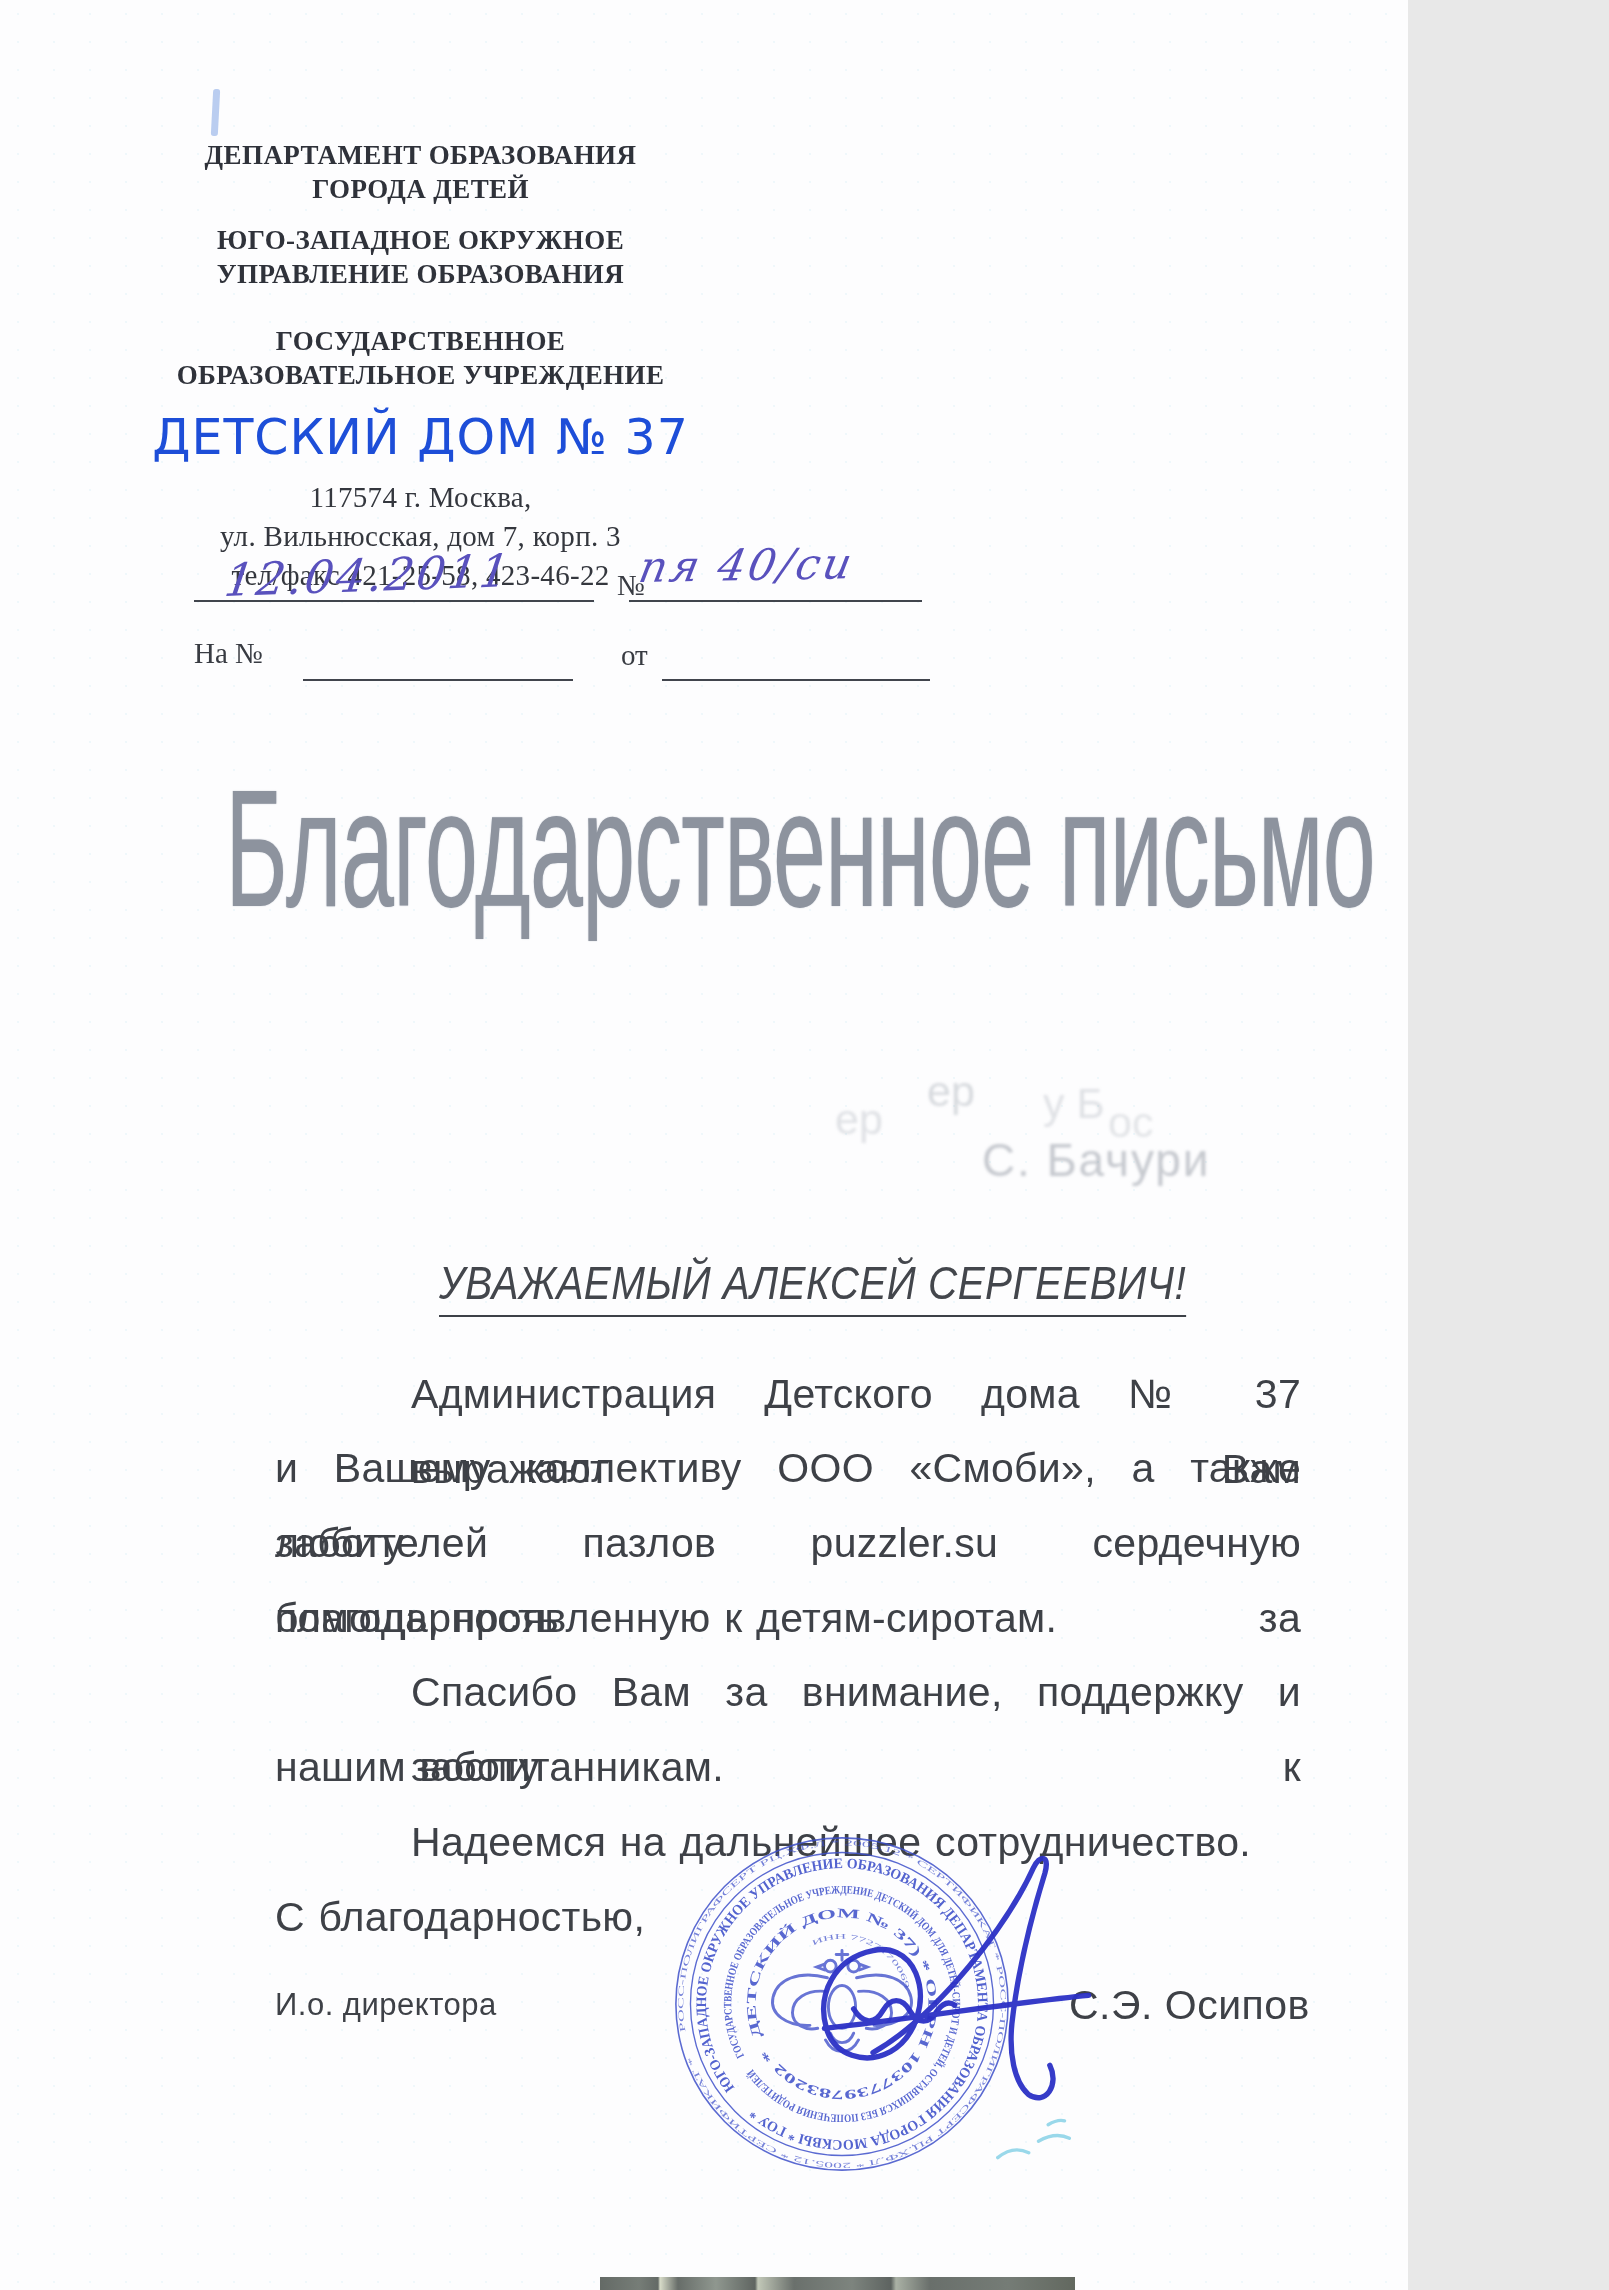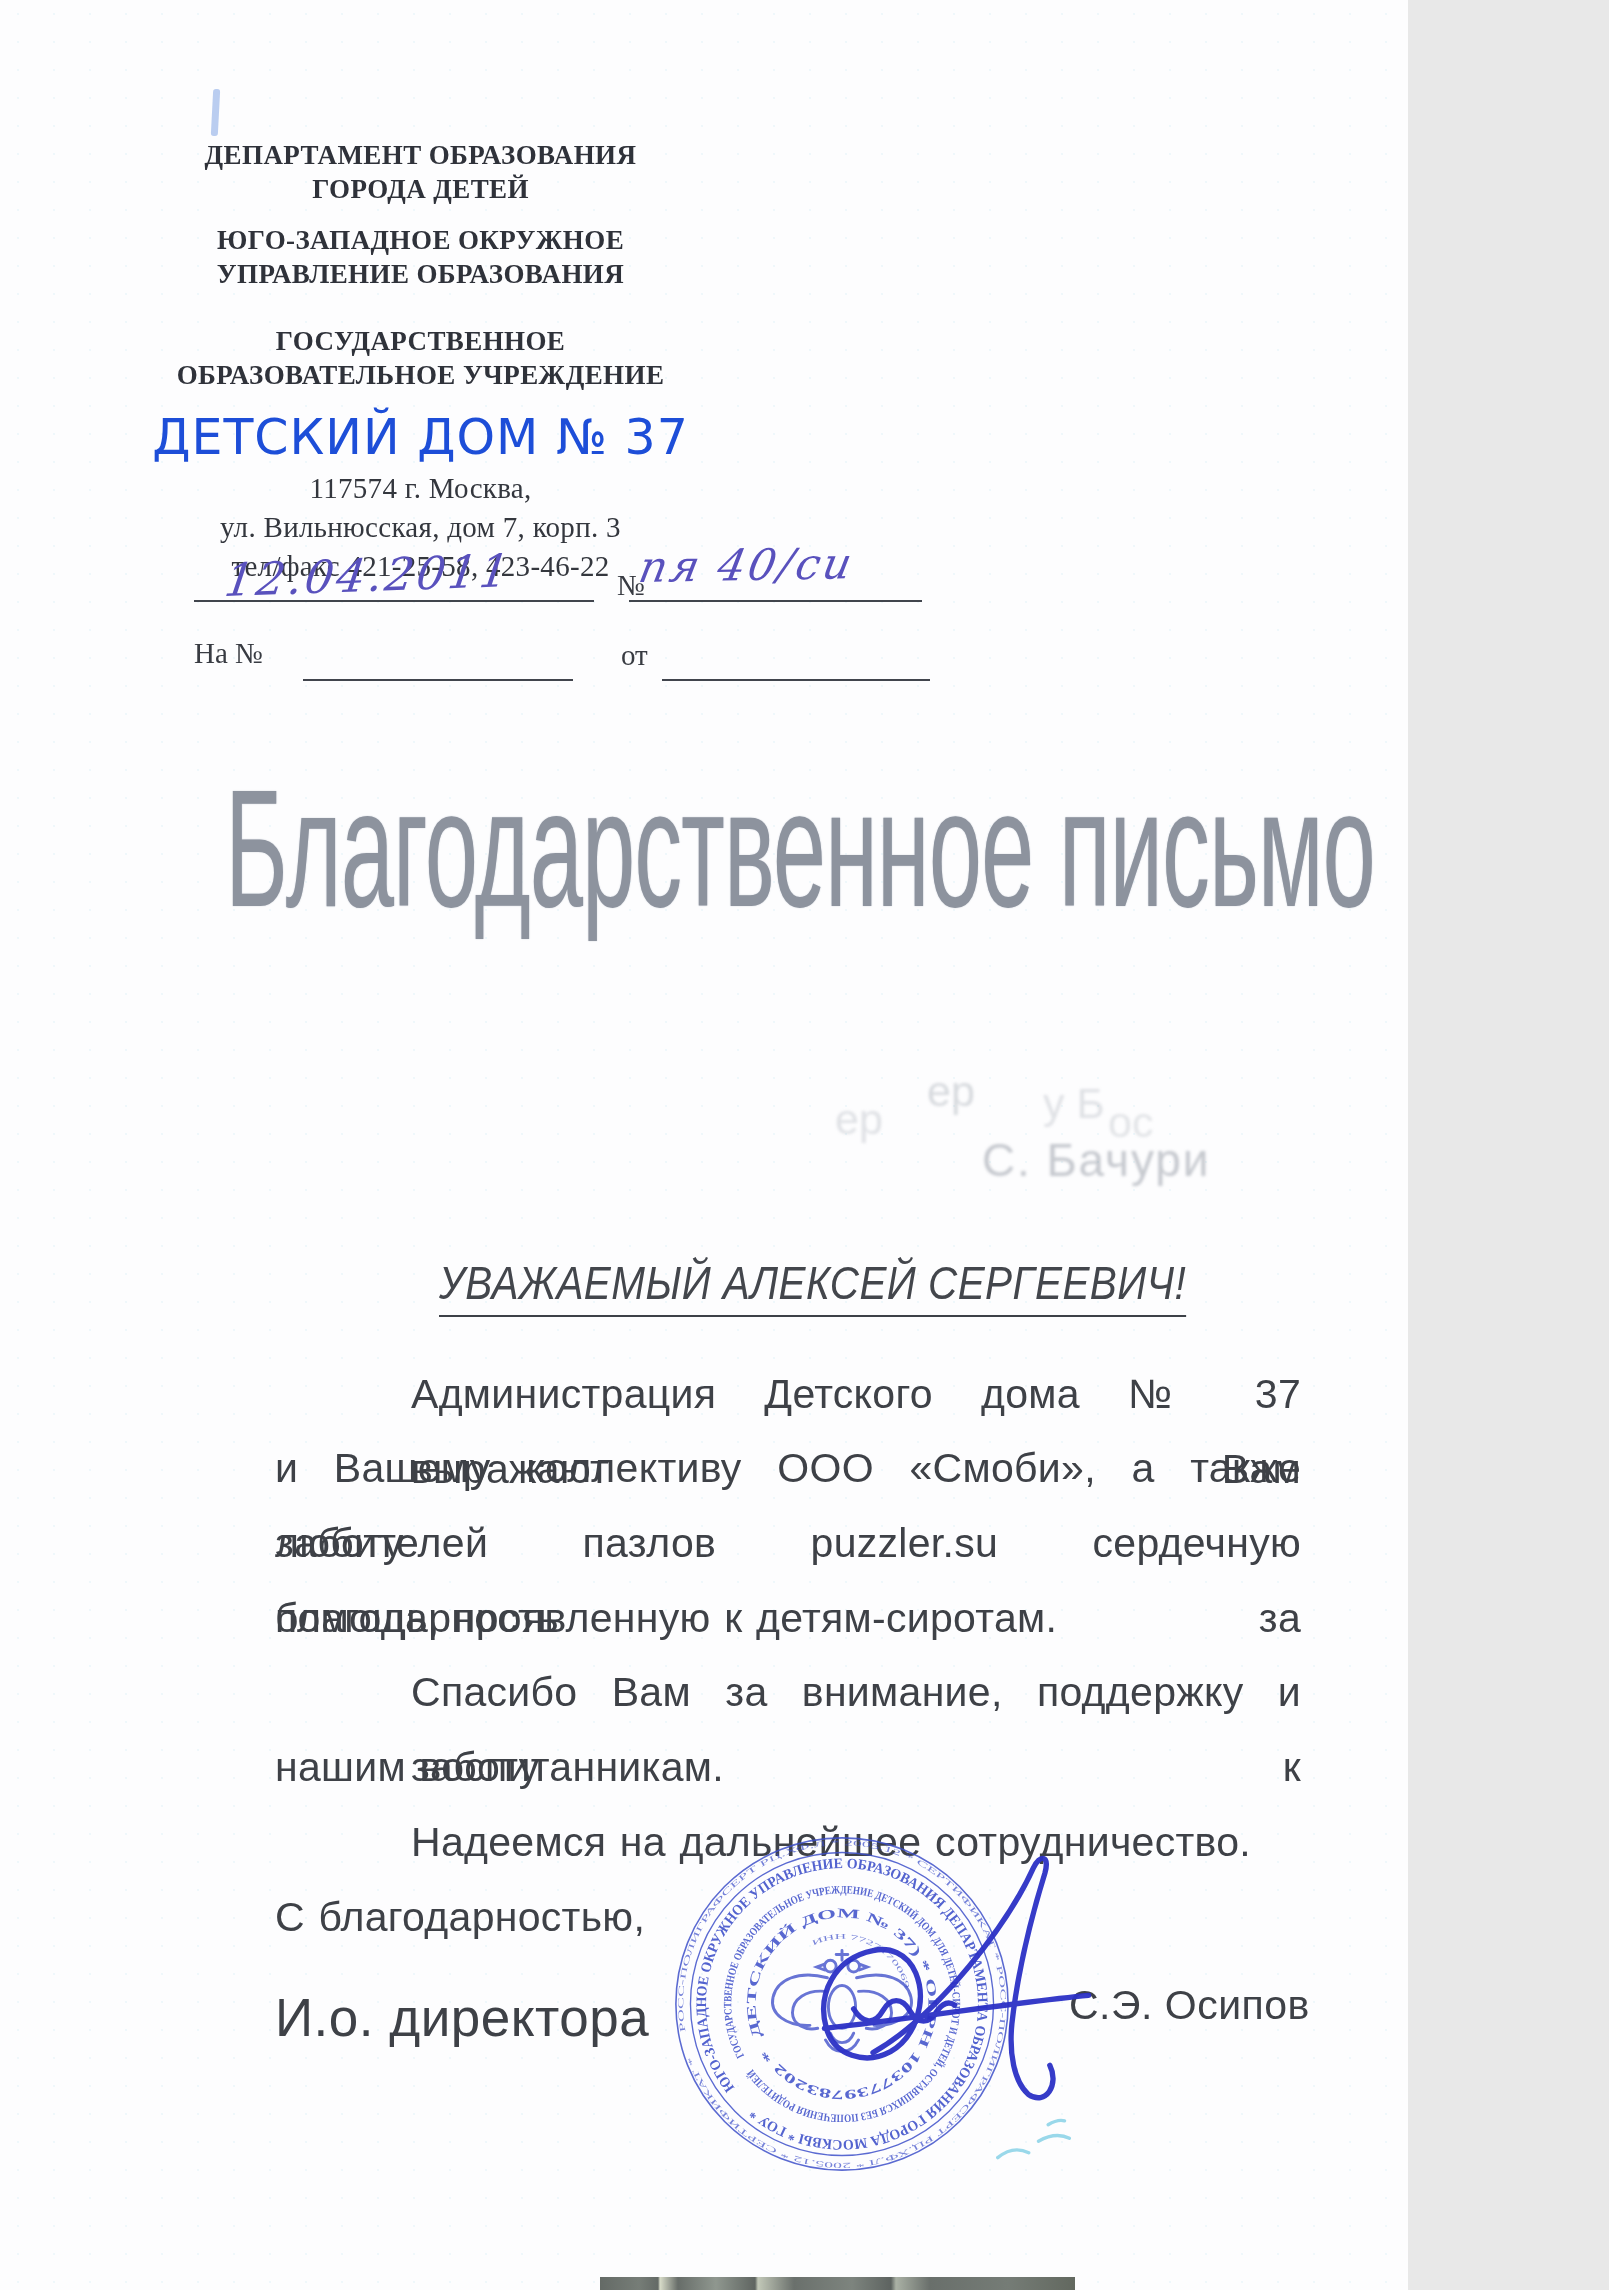--- a/index.html
+++ b/index.html
@@ -9,21 +9,21 @@
         background-image:radial-gradient(circle,rgba(120,200,225,0.10) 1px,transparent 1.3px);
         background-size:36px 28px;}
 
   
   .letterhead{position:absolute;left:146px;top:138px;width:549px;text-align:center;color:#2f323a;}
   .lh-serif{font-family:"Liberation Serif",serif;font-weight:bold;font-size:27px;line-height:34px;letter-spacing:0.4px;}
   .district{margin-top:17px;}
   .institution{margin-top:33px;}
   .inst-name{margin-top:19px;font-family:"DejaVu Sans",sans-serif;font-weight:400;font-size:49px;line-height:54px;
              letter-spacing:1px;color:#1d4ed8;}
-  .addr{margin-top:4px;font-family:"Liberation Serif",serif;font-weight:normal;font-size:29px;line-height:39px;
+  .addr{margin-top:13px;font-family:"Liberation Serif",serif;font-weight:normal;font-size:29px;line-height:39px;
         letter-spacing:0.3px;color:#34373e;}
 
   
   .serif-label{position:absolute;font-family:"Liberation Serif",serif;font-size:29px;color:#383b42;}
   .rule{position:absolute;height:1.9px;background:#41454d;}
   .hand{position:absolute;font-family:"DejaVu Serif",serif;font-style:italic;color:#5951bd;
         transform:rotate(-2deg) skewX(-10deg);letter-spacing:2.9px;}
   .hand-date{left:225px;top:549px;font-size:45px;}
   .hand-num{left:640px;top:540px;font-size:43px;transform:rotate(-1deg) skewX(-12deg);}
 
@@ -46,21 +46,21 @@
             font-style:italic;font-size:46px;color:#43464c;white-space:nowrap;letter-spacing:0.5px;
             border-bottom:2.9px solid #3d4148;padding-bottom:4.9px;
             transform:scaleX(0.88);transform-origin:left top;}
 
   
   .body-line{position:absolute;left:275px;width:1026px;height:75px;line-height:75px;
              font-size:41px;color:#3e4147;letter-spacing:0.3px;word-spacing:1.9px;white-space:nowrap;}
   .j{white-space:normal;text-align:justify;text-align-last:justify;}
   .ind{padding-left:136px;width:890px;}
 
-  .sig-position{position:absolute;left:275px;top:1987px;font-size:53px;color:#3e4147;letter-spacing:0.5px;}
+  .sig-position{position:absolute;left:275px;top:1987px;font-size:31px;color:#3e4147;letter-spacing:0.5px;}
   .sig-name{position:absolute;left:1069px;top:1982px;font-size:41px;color:#3e4147;letter-spacing:0.5px;}
 
   
   .stamp-svg{position:absolute;left:672px;top:1834px;width:340px;height:340px;}
   .sign-svg{position:absolute;left:737px;top:1834px;width:408px;height:311px;}
   .cyan-svg{position:absolute;left:990px;top:2115px;width:92px;height:63px;}
 
   
   .blue-tick{position:absolute;left:212px;top:89px;width:6.8px;height:47px;background:#a9c0ec;
              border-radius:2.9px;transform:rotate(3deg);opacity:.8;}

